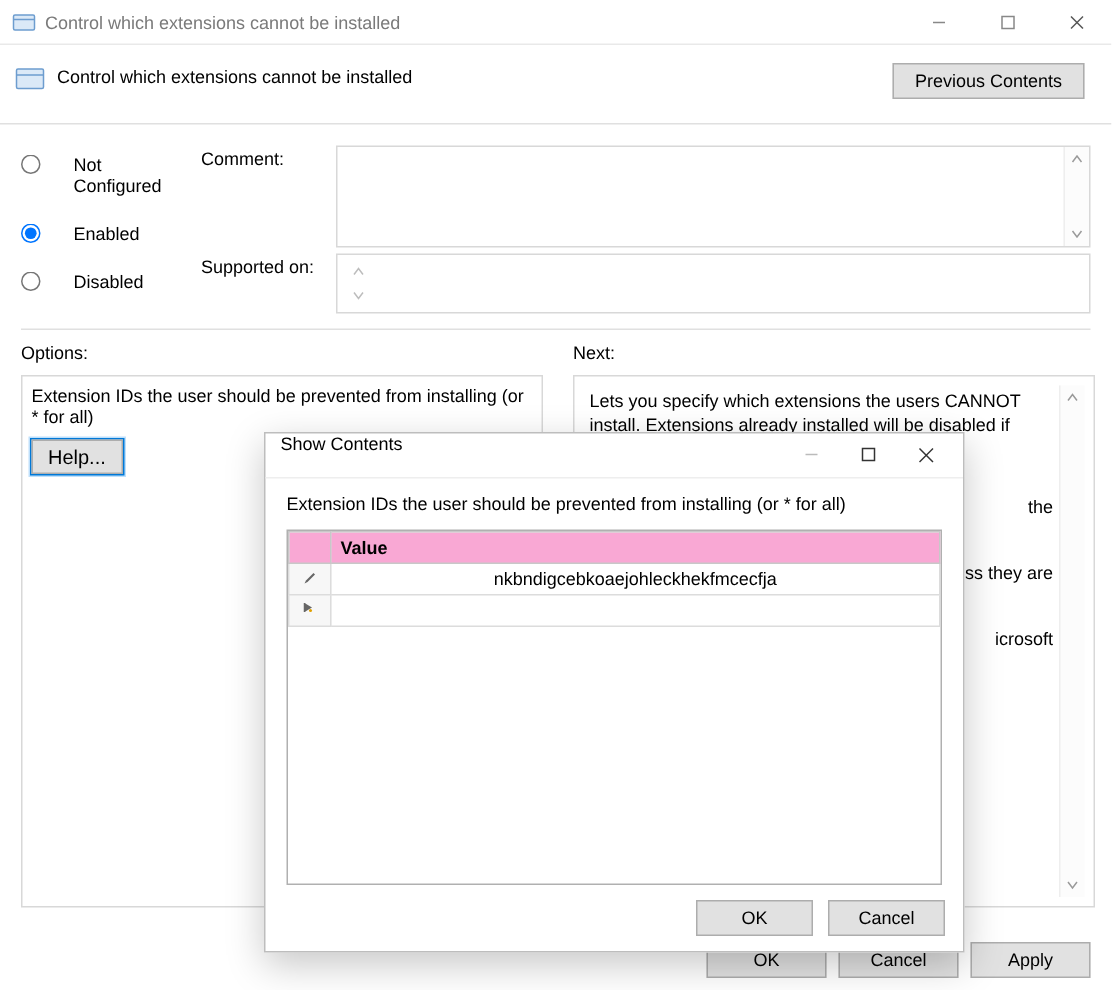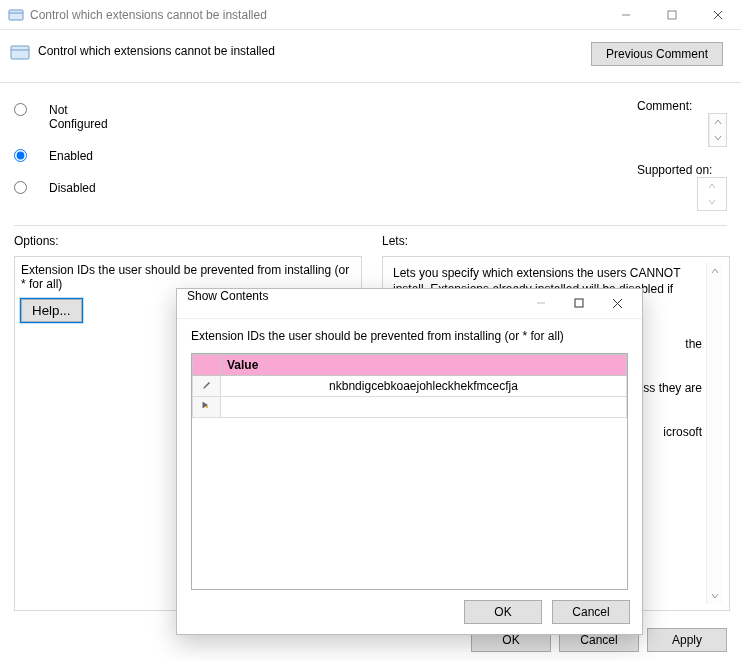--- a/index.html
+++ b/index.html
@@ -43,21 +43,21 @@
     padding:4px 14px;
     font: inherit;
   }
   .body {
     padding: 6px 14px 10px 14px;
   }
   .radiogrp { float:left; width:110px; }
   .radiogrp label { display:flex; align-items:flex-start; margin: 6px 0 18px 0; gap:22px; }
   .radiogrp input[type=radio]{ margin:0; }
   .lblcol { margin-left: 120px; }
-  .frow { display:flex; align-items:flex-end; margin-bottom:14px;flex-direction:column; }
+  .frow { display:flex; align-items:flex-start; margin-bottom:4px; }
   .flabel { width:90px; padding-top:2px; }
   .tabox {
     flex:1; height:68px; border:1px solid #d8d8d8; display:flex;
   }
   .tabox .ta-inner { flex:1; }
   .sbbox {
     flex:1; border:1px solid #d8d8d8; height:40px; display:flex; align-items:center;
     padding:0 6px;
   }
   .sbbox span { flex:1; }
@@ -163,21 +163,21 @@
 
 <div class="header">
   <span class="hicon">
     <svg class="policyicon" width="20" height="20">
         <rect x="1" y="4" width="18" height="13" rx="1"></rect>
         <line x1="1" y1="8" x2="19" y2="8" stroke="#6d9dcf"></line>
       </svg>
   </span>
   <div class="htitle">Control which extensions cannot be installed</div>
   <div class="navbtns">
-    <button class="win">Previous Comment</button>
+    <button class="win">Previous Contents</button>
   </div>
 </div>
 
 <hr class="hr">
 
 <div class="body">
 
   <div class="radiogrp">
     <label>
       <input type="radio" name="st" style="">
@@ -235,21 +235,21 @@
 
   <div class="oh-row">
     <div style="flex:1">
       <div style="margin-bottom:8px">Options:</div>
       <div class="panel opt-panel">
         <div class="opt-text">Extension IDs the user should be prevented from installing (or * for all)</div>
         <button class="show-btn">Help...</button>
       </div>
     </div>
     <div style="flex:1">
-      <div style="margin-bottom:8px">Lets:</div>
+      <div style="margin-bottom:8px">Next:</div>
       <div class="panel help-panel">
         <div class="help-text">
           <span>Lets you specify which extensions the users CANNOT install. Extensions already installed will be disabled if blocked, without a way for the user</span>
           <div style="text-align:right;margin-top:22px"><span>the</span></div>
           <div style="text-align:right;margin-top:28px"><span>ss they are</span></div>
           <div style="text-align:right;margin-top:28px"><span>icrosoft</span></div>
         </div>
         <div class="vsb">
           <div class="arr">
             <svg width="8" height="8">

